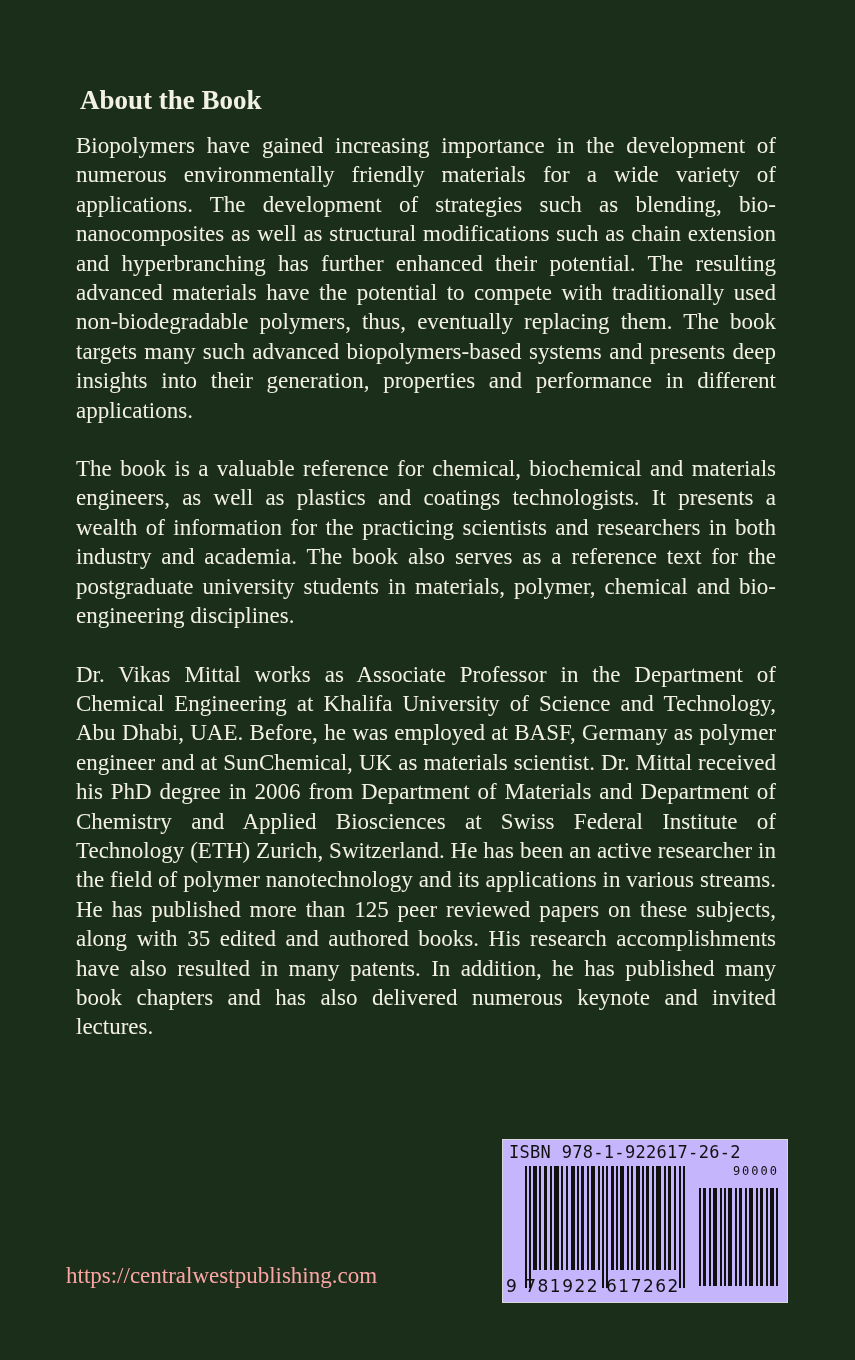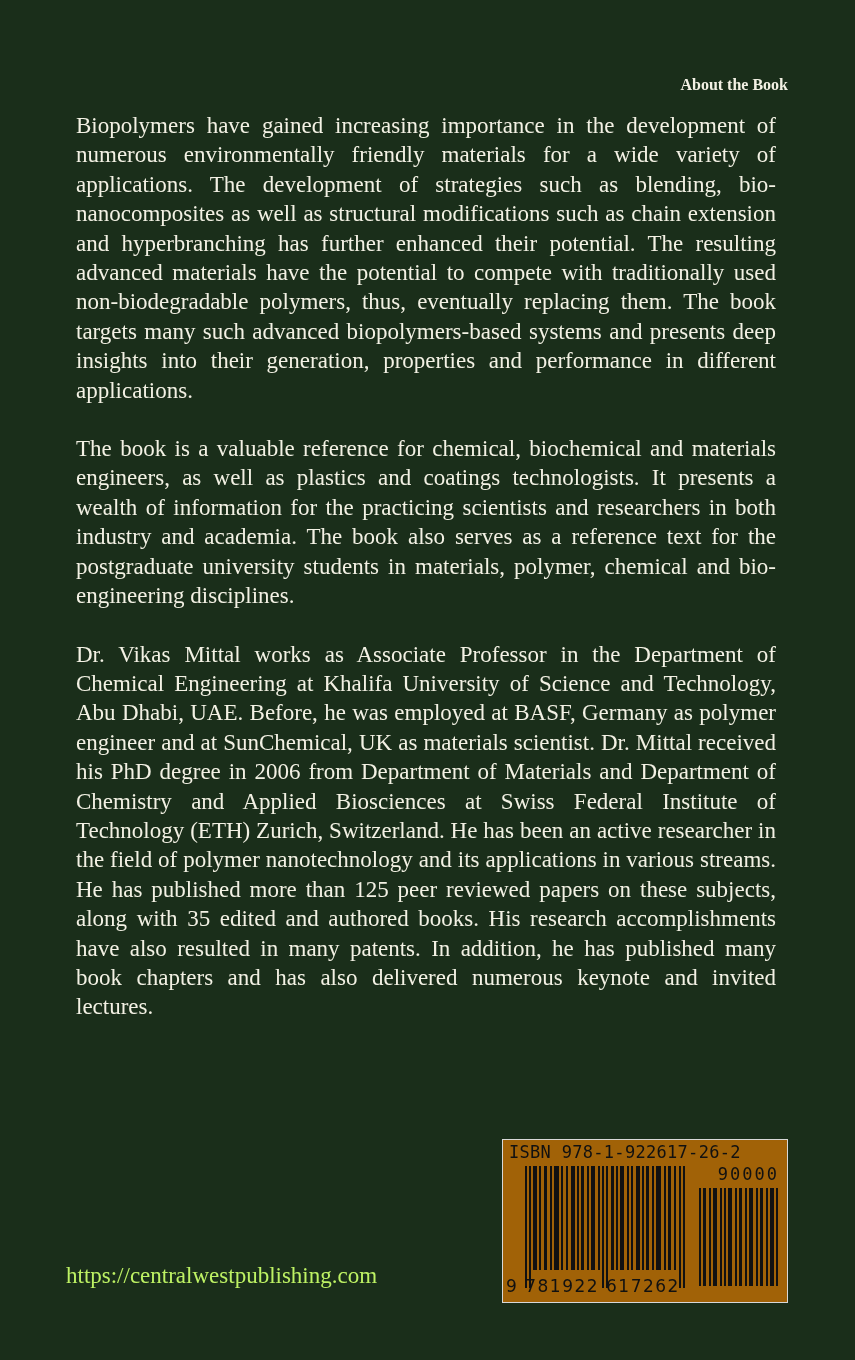--- a/index.html
+++ b/index.html
@@ -19,63 +19,62 @@
       position: absolute;
       left: 64px;
       top: 70px;
       width: 724px;
     }
     .section {
       margin-bottom: 29px;
     }
     .section-title {
       font-weight: bold;
-      font-size: 16px;
+      font-size: 27px;
       line-height: 29px;
-      margin: 0;
-      text-align: right;
+      margin: 16px;
     }
     .section-body {
       font-size: 23px;
       line-height: 29.4px;
       text-align: justify;
       margin: 12px;
     }
     .url {
       position: absolute;
       left: 66px;
       top: 1263px;
       font-size: 23px;
-      color: #bef264;
+      color: #fca5a5;
     }
     .barcode {
       position: absolute;
       left: 502px;
       top: 1139px;
       width: 284px;
       height: 162px;
-      background: #a16207;
+      background: #c4b5fd;
       border: 1px solid #d8d8d8;
     }
     .isbn-text {
       position: absolute;
       left: 6px;
       top: 2px;
       font-family: "DejaVu Sans Mono", "Liberation Mono", monospace;
       font-size: 17px;
       color: #111;
       letter-spacing: 0.3px;
       white-space: nowrap;
     }
     .addon-text {
       position: absolute;
       right: 8px;
       top: 24px;
       font-family: "DejaVu Sans Mono", "Liberation Mono", monospace;
-      font-size: 17px;
+      font-size: 12px;
       color: #111;
       letter-spacing: 2px;
     }
     .digits {
       position: absolute;
       left: 3px;
       bottom: 6px;
       font-family: "DejaVu Sans", "Liberation Sans", sans-serif;
       font-size: 17px;
       color: #111;

